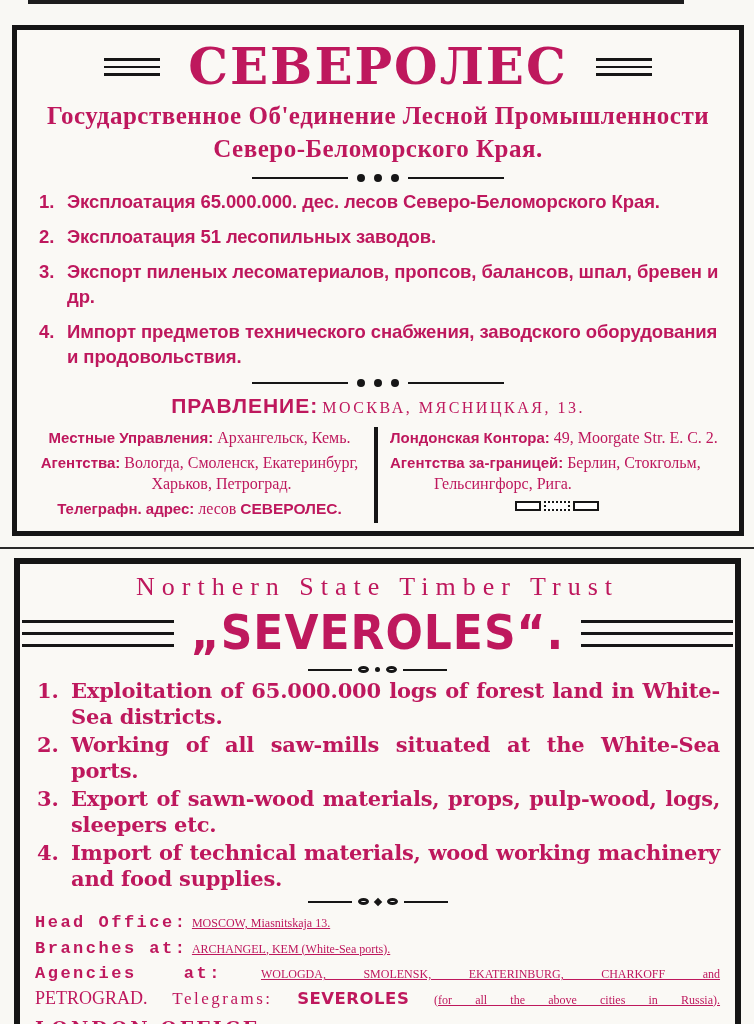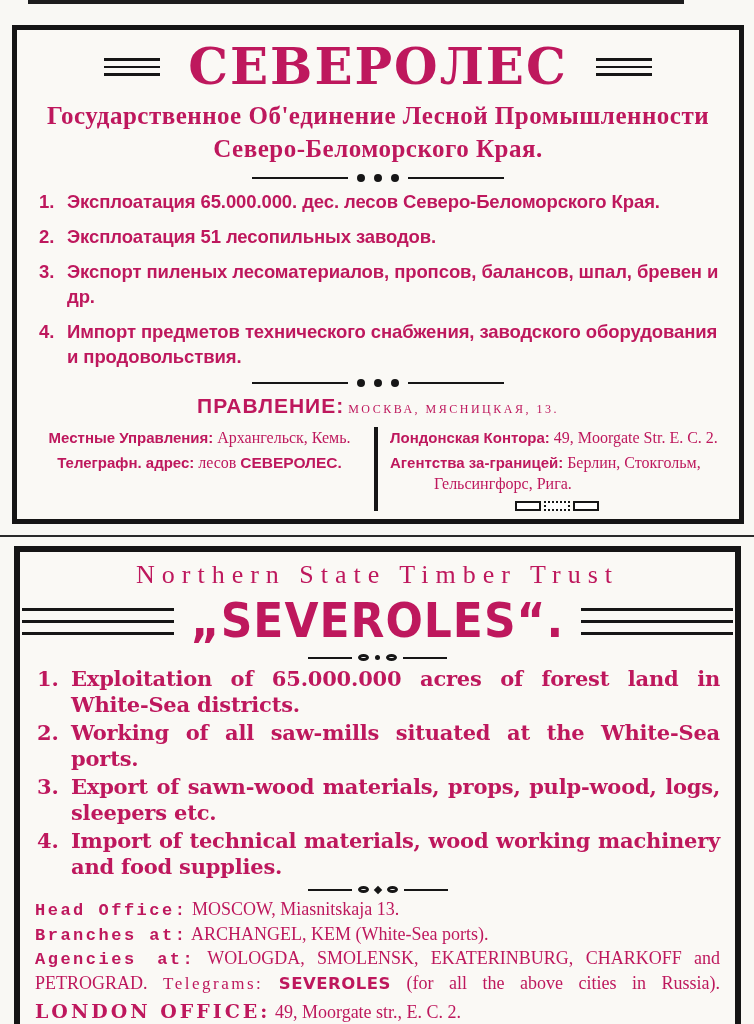--- a/index.html
+++ b/index.html
@@ -60,21 +60,21 @@
   }
   .ru-list .num { position:absolute; left:4px; }
   .ru-list li:nth-child(4) span.txt { display:block; }
 
   
   .board { text-align:center; margin-top:4px; white-space:nowrap; }
   .board-label {
     font-family:"Liberation Sans","DejaVu Sans",sans-serif;
     font-weight:bold; font-size:21px; letter-spacing:1px;
   }
-  .board-value { font-size:12px; letter-spacing:2.5px; }
+  .board-value { font-size:16px; letter-spacing:2.5px; }
 
   
   .columns { display:flex; margin-top:9px; }
   .col { flex:1 1 0; }
   .col-left { padding-right:8px;text-align:center; }
   .col-right { padding-left:12px; }
   .vrule { width:3px; border-left:2px solid #161616; border-right:2px solid #161616; align-self:stretch; }
   .crow { padding-left:44px; text-indent:-44px; font-size:15.5px; line-height:21px; margin-bottom:4px; }
   .clabel { font-family:"Liberation Sans","DejaVu Sans",sans-serif; font-weight:bold; font-size:15px; }
   .cvalue { font-size:16px; }
@@ -102,21 +102,21 @@
   }
   .en-list .num { position:absolute; left:2px; }
 
   .en-rows { margin-top:3px; }
   .en-row { font-size:18px; line-height:23.5px; }
   .en-row.justify { text-align:justify; text-align-last:justify; }
   .en-label {
     font-weight:bold; letter-spacing:2.5px;
     font-family:Liberation Mono, monospace; font-size:17px;
   }
-  .en-value { font-size:18px; }
+  .en-value { font-size:12px;text-decoration:underline; }
   .pet-city { font-size:18px; }
   .tele-label { letter-spacing:2.5px; font-size:17px; }
   .tele-value { font-family:"DejaVu Sans","Liberation Sans",sans-serif; font-weight:bold; font-size:16.5px; letter-spacing:0.5px; }
   .london-row { margin-top:4px; font-size:18.5px; line-height:25px; }
   .london-label { font-weight:bold; letter-spacing:3px; font-size:19px; font-family:"DejaVu Serif","Liberation Serif",serif; }
 </style>
 </head>
 <body>
 
 <div class="page">
@@ -183,20 +183,24 @@
       <span class="board-value">МОСКВА, МЯСНИЦКАЯ, 13.</span>
     </div>
 
     <div class="columns">
       <div class="col col-left">
         <p class="crow">
           <span class="clabel">Местные Управления:</span>
           <span class="cvalue">Архангельск, Кемь.</span>
         </p>
         <p class="crow">
+          <span class="clabel">Агентства:</span>
+          <span class="cvalue">Вологда, Смоленск, Екатеринбург, Харьков, Петроград.</span>
+        </p>
+        <p class="crow">
           <span class="clabel">Телеграфн. адрес:</span>
           <span class="cvalue">лесов</span>
           <span class="cvalue-caps">СЕВЕРОЛЕС.</span>
         </p>
       </div>
       <div class="vrule"></div>
       <div class="col col-right">
         <p class="crow">
           <span class="clabel">Лондонская Контора:</span>
           <span class="cvalue">49, Moorgate Str. E. C. 2.</span>
@@ -238,21 +242,21 @@
       <span class="line"></span>
         <span class="oval"></span>
         <span class="dot-sm"></span>
         <span class="oval"></span>
         <span class="line"></span>
     </div>
 
     <ol class="en-list">
       <li>
         <span class="num">1.</span>
-        <span class="txt">Exploitation of 65.000.000 acres of forest land in White-Sea districts.</span>
+        <span class="txt">Exploitation of 65.000.000 logs of forest land in White-Sea districts.</span>
       </li>
       <li>
         <span class="num">2.</span>
         <span class="txt">Working of all saw-mills situated at the White-Sea ports.</span>
       </li>
       <li>
         <span class="num">3.</span>
         <span class="txt">Export of sawn-wood materials, props, pulp-wood, logs, sleepers etc.</span>
       </li>
       <li>

